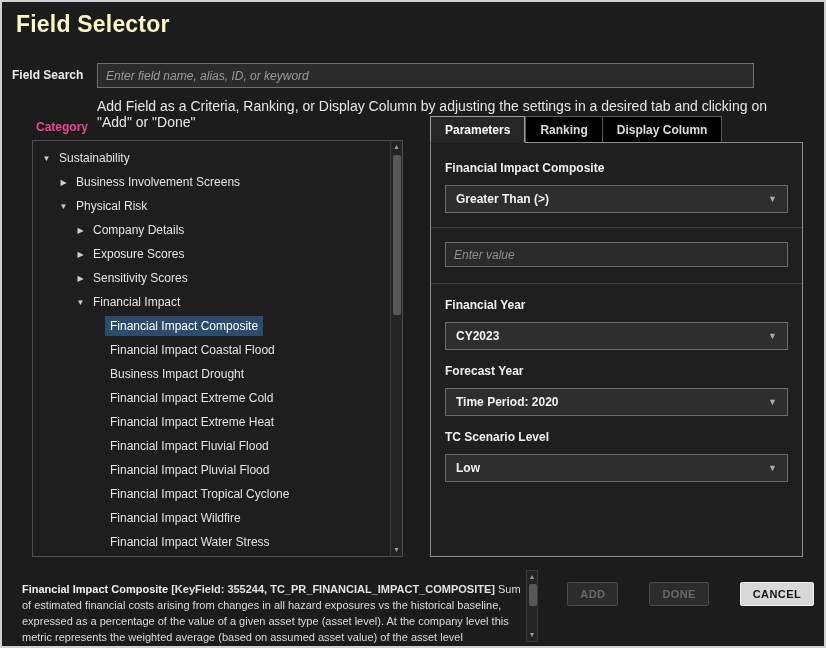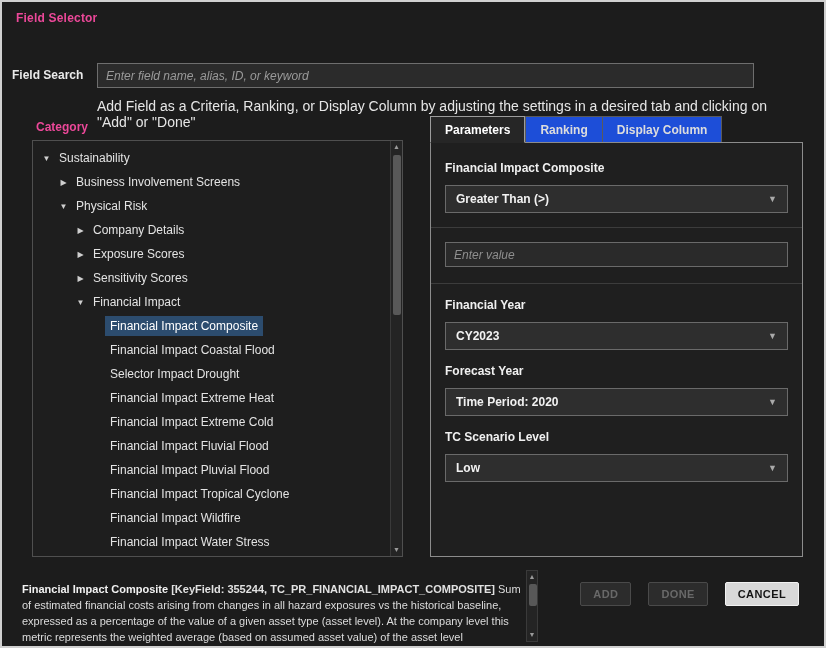--- a/index.html
+++ b/index.html
@@ -7,21 +7,21 @@
   body { font-family:"Liberation Sans", sans-serif; }
 
   .window{
     position:relative; width:826px; height:648px;
     background:#1c1c1c; border:2px solid #d0d0d0;
     overflow:hidden; color:#e6e6e6;
   }
 
   .page-title{
     position:absolute; left:14px; top:9px;
-    font-size:12px; font-weight:bold; color:#ec4899; letter-spacing:.2px;text-align:center;
+    font-size:23px; font-weight:bold; color:#fef9c3; letter-spacing:.2px;text-align:center;
   }
 
   .search-label{
     position:absolute; left:10px; top:66px; width:82px;
     font-size:12px; font-weight:bold; color:#eaeaea;
   }
   .search-input{
     position:absolute; left:95px; top:61px; width:657px; height:25px;
     background:#2b2b2b; border:1px solid #6e6e6e; color:#e8e8e8;
     font-size:12px; padding:0 8px; font-family:"Liberation Sans", sans-serif;
@@ -71,21 +71,21 @@
   }
   .tree-panel .sb-thumb{ top:14px; height:160px; }
 
   
   .tab-bar{
     position:absolute; left:428px; top:114px; height:27px; display:flex;
   }
   .tab{
     height:27px; line-height:26px; padding:0 14px;
     font-size:12px; font-weight:bold; color:#dddddd;
-    background:#1d4ed8; border:1px solid #5a5a5a; border-right:none;
+    background:#000000; border:1px solid #5a5a5a; border-right:none;
     cursor:pointer;
   }
   .tab:last-child{ border-right:1px solid #5a5a5a; }
   .tab.active{
     background:#262626; color:#ffffff; border:1px solid #9c9c9c;
     border-bottom:1px solid #262626; position:relative; z-index:2;
   }
 
   .panel{
     position:absolute; left:428px; top:140px; width:373px; height:415px;
@@ -121,21 +121,21 @@
   }
   .desc-title{ font-weight:bold; color:#f2f2f2; }
   .desc-key{ font-weight:bold; color:#e2e2e2; }
   .desc-scrollbar{
     position:absolute; left:524px; top:568px; width:12px; height:72px;
     background:#242424; border:1px solid #3a3a3a;
   }
   .desc-scrollbar .sb-thumb{ top:13px; height:22px; }
 
   .footer-buttons{
-    position:absolute; right:25px; top:580px; display:flex; gap:17px;
+    position:absolute; right:10px; top:580px; display:flex; gap:31px;
   }
   .btn{
     height:24px; padding:0 12px; font-size:11px; font-weight:bold;
     letter-spacing:.4px; font-family:"Liberation Sans", sans-serif;
     cursor:pointer; border-radius:2px;
   }
   .btn.disabled{
     background:#2c2c2c; color:#696969; border:1px solid #4a4a4a;
   }
   .btn.cancel{
@@ -189,29 +189,29 @@
         <div class="tree-row" style="padding-left: 57px;">
           <span class="tree-arrow"></span>
           <span class="tree-label selected">Financial Impact Composite</span>
         </div>
         <div class="tree-row" style="padding-left: 57px;">
           <span class="tree-arrow"></span>
           <span class="tree-label">Financial Impact Coastal Flood</span>
         </div>
         <div class="tree-row" style="padding-left: 57px;">
           <span class="tree-arrow"></span>
-          <span class="tree-label">Selector Impact Drought</span>
+          <span class="tree-label">Business Impact Drought</span>
+        </div>
+        <div class="tree-row" style="padding-left: 57px;">
+          <span class="tree-arrow"></span>
+          <span class="tree-label">Financial Impact Extreme Cold</span>
         </div>
         <div class="tree-row" style="padding-left: 57px;">
           <span class="tree-arrow"></span>
           <span class="tree-label">Financial Impact Extreme Heat</span>
-        </div>
-        <div class="tree-row" style="padding-left: 57px;">
-          <span class="tree-arrow"></span>
-          <span class="tree-label">Financial Impact Extreme Cold</span>
         </div>
         <div class="tree-row" style="padding-left: 57px;">
           <span class="tree-arrow"></span>
           <span class="tree-label">Financial Impact Fluvial Flood</span>
         </div>
         <div class="tree-row" style="padding-left: 57px;">
           <span class="tree-arrow"></span>
           <span class="tree-label">Financial Impact Pluvial Flood</span>
         </div>
         <div class="tree-row" style="padding-left: 57px;">

